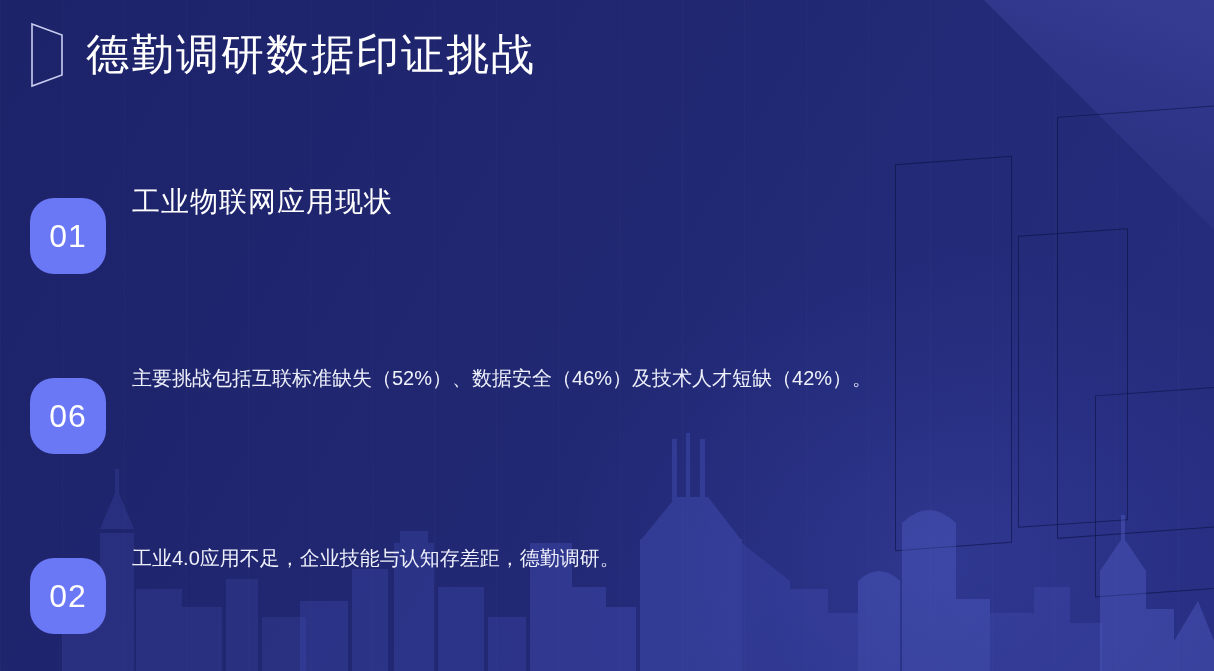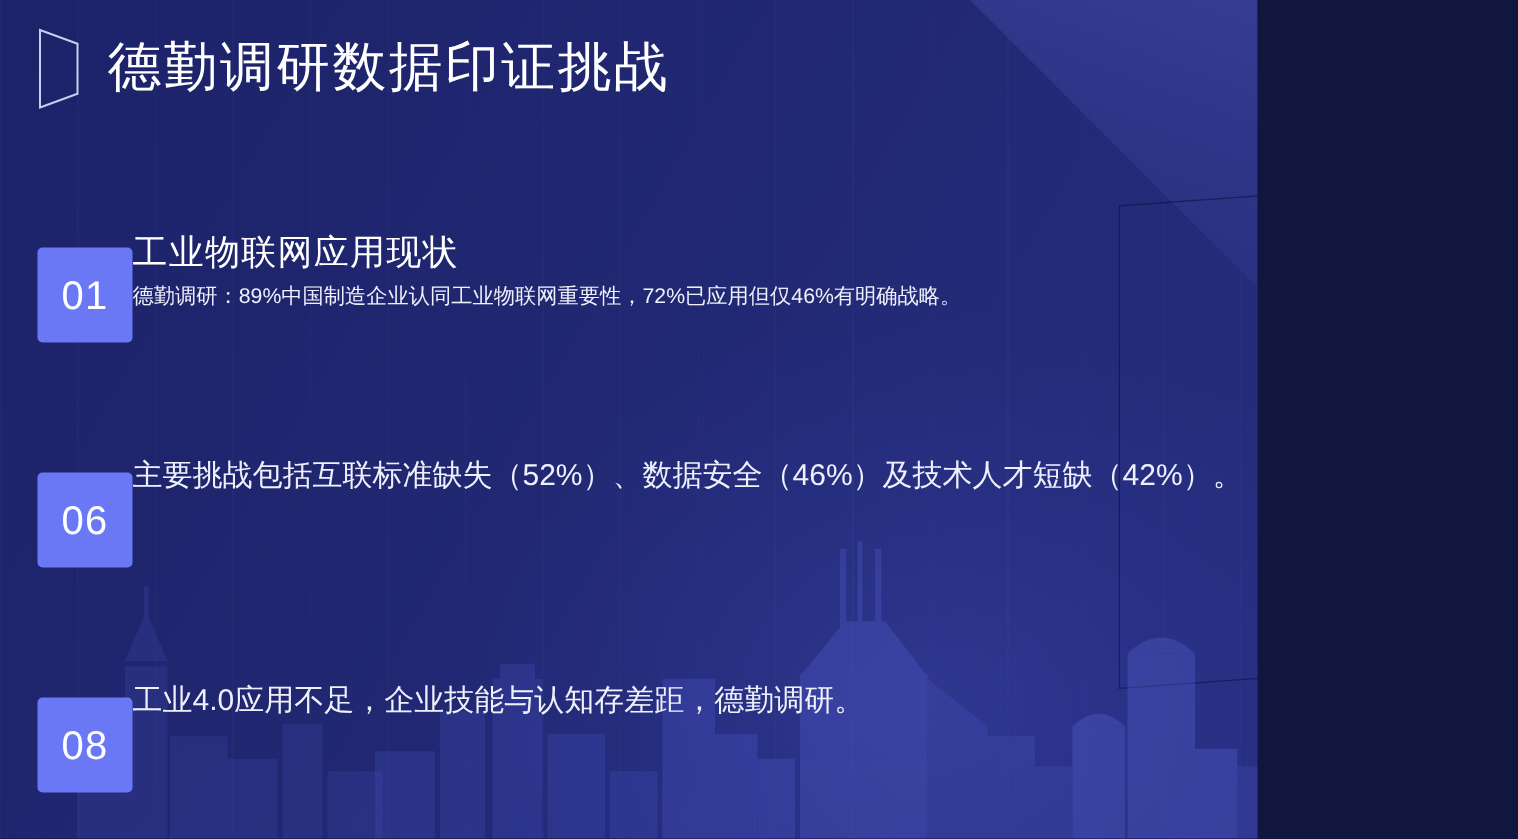--- a/index.html
+++ b/index.html
@@ -6,21 +6,21 @@
     margin: 0;
     padding: 0;
     background: #11163f;
   }
   body {
     font-family: "Liberation Sans", "DejaVu Sans", sans-serif;
   }
 
   .slide {
     position: relative;
-    width: 1006px;
+    width: 1214px;
     height: 671px;
     overflow: hidden;
     background: linear-gradient(120deg, #1d2369 0%, #20266f 35%, #232a77 65%, #262d7e 100%);
     text-decoration: underline;
   }
 
   
   .bg-layer {
     position: absolute;
     inset: 0;
@@ -129,50 +129,51 @@
   .item-1 { top: 0px; }
   .item-2 { top: 180px; }
   .item-3 { top: 360px; }
 
   .badge {
     flex: 0 0 auto;
     width: 76px;
     height: 76px;
     margin-left: 30px;
     margin-top: 18px;
-    border-radius: 4px;
+    border-radius: 24px;
     background: #6b78f5;
     display: flex;
     align-items: center;
     justify-content: center;
     color: #ffffff;
     font-size: 32px;
     letter-spacing: 1px;
   }
 
   .item-body {
+    margin-left: 26px;
     padding-top: 4px;
   }
 
   .item-heading {
     color: #ffffff;
     font-size: 28px;
     line-height: 1.25;
     letter-spacing: 1px;
     margin: 0 0 6px 0;
     font-weight: 400;
   }
   .item-text {
     color: #eef0fb;
     line-height: 1.45;
     margin: 0;
     font-weight: 400;
   }
   .text-sm { font-size: 17px; }
-  .text-lg { font-size: 24px; }
+  .text-lg { font-size: 20px; }
 </style>
 </head>
 <body>
 
 <div class="slide">
 
   <div class="bg-layer">
     <div class="vgrid"></div>
     <div class="glow"></div>
     <div class="corner-triangle"></div>
@@ -247,32 +248,31 @@
     </svg>
     <div class="page-title">德勤调研数据印证挑战</div>
   </div>
 
   <div class="items">
 
     <div class="item item-1">
       <div class="badge">01</div>
       <div class="item-body">
         <h2 class="item-heading">工业物联网应用现状</h2>
-        <p class="item-text text-sm">德勤调研：89%中国制造企业认同工业物联网重要性，72%已应用但仅46%有明确战略。</p>
       </div>
     </div>
 
     <div class="item item-2">
       <div class="badge">06</div>
       <div class="item-body">
         <p class="item-text text-lg">主要挑战包括互联标准缺失（52%）、数据安全（46%）及技术人才短缺（42%）。</p>
       </div>
     </div>
 
     <div class="item item-3">
-      <div class="badge">08</div>
+      <div class="badge">02</div>
       <div class="item-body">
         <p class="item-text text-lg">工业4.0应用不足，企业技能与认知存差距，德勤调研。</p>
       </div>
     </div>
 
   </div>
 </div>
 
 </body></html>

